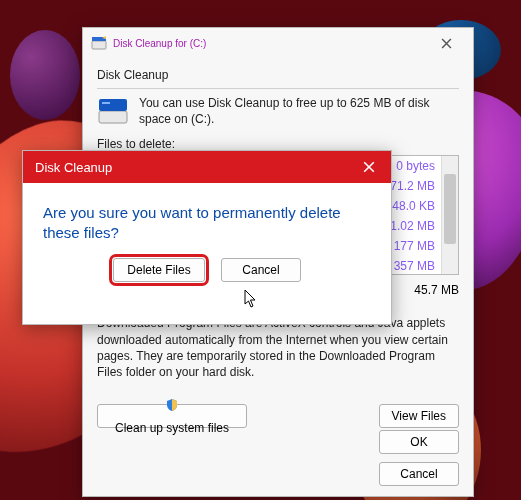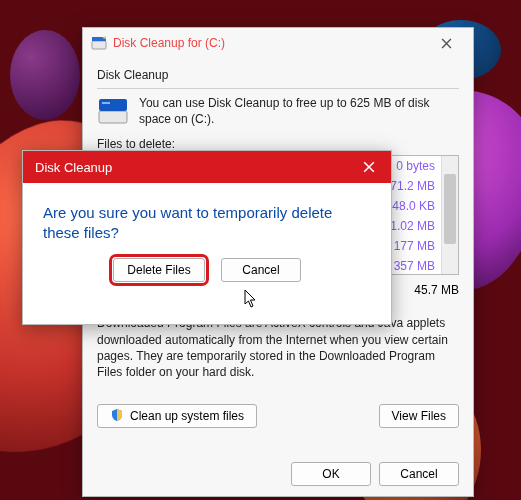--- a/index.html
+++ b/index.html
@@ -39,21 +39,21 @@
     height: 30px;
     display: flex;
     align-items: center;
     padding: 0 6px 0 8px;
     background: #f7f7f7;
     position: relative;
   }
   .title-icon {
     width: 16px; height: 16px; margin-right: 6px; flex: none;
   }
-  .title-text { color: #ef4444; font-size: 12px; flex: 1; white-space: nowrap; }
+  .title-text { color: #a21caf; font-size: 10px; flex: 1; white-space: nowrap; }
   .title-close {
     width: 42px; height: 28px;
     display: flex; align-items: center; justify-content: center;
     color: #555;
   }
   .content { padding: 8px 14px 12px 14px; }
   .section-label { color: #222; margin: 2px 0 6px 0; }
   .info-row { display: flex; gap: 10px; align-items: center; margin-bottom: 10px; }
   .drive-icon { width: 32px; height: 32px; flex: none; }
   .info-text { color: #222; font-size: 12px; line-height: 1.35; }
@@ -97,27 +97,28 @@
     font-size: 12px;
     color: #000;
     min-width: 80px;
     text-align: center;
     display: inline-flex;
     align-items: center;
     justify-content: center;
     gap: 6px;
     height: 24px;
   }
-  .btn-wide { min-width: 150px; }
+  .btn-wide { min-width: 150px; flex-direction: column; }
   .footer {
     position: absolute;
     bottom: 10px;
     right: 14px;
     display: flex;
     gap: 8px;
+    flex-direction: column;
   }
 
   
   .dialog {
     left: 22px;
     top: 150px;
     width: 370px;
     height: 175px;
     background: #fff;
   }
@@ -275,21 +276,21 @@
 
 <div class="window dialog">
   <div class="dlg-title">
     <span class="t">Disk Cleanup</span>
     <div class="x">
       <svg width="12" height="12" viewBox="0 0 10 10">
           <path d="M1 1 L9 9 M9 1 L1 9" stroke="#fff" stroke-width="1.3"></path>
         </svg>
     </div>
   </div>
-  <div class="dlg-body">Are you sure you want to temporarily delete these files?</div>
+  <div class="dlg-body">Are you sure you want to permanently delete these files?</div>
   <div class="dlg-actions">
     <div class="btn focus-ring" style="min-width:92px">
       <span>Delete Files</span>
     </div>
     <div class="btn" style="min-width:80px">
       <span>Cancel</span>
     </div>
   </div>
 
   <span class="cursor" style="left:221px; top:138px">

